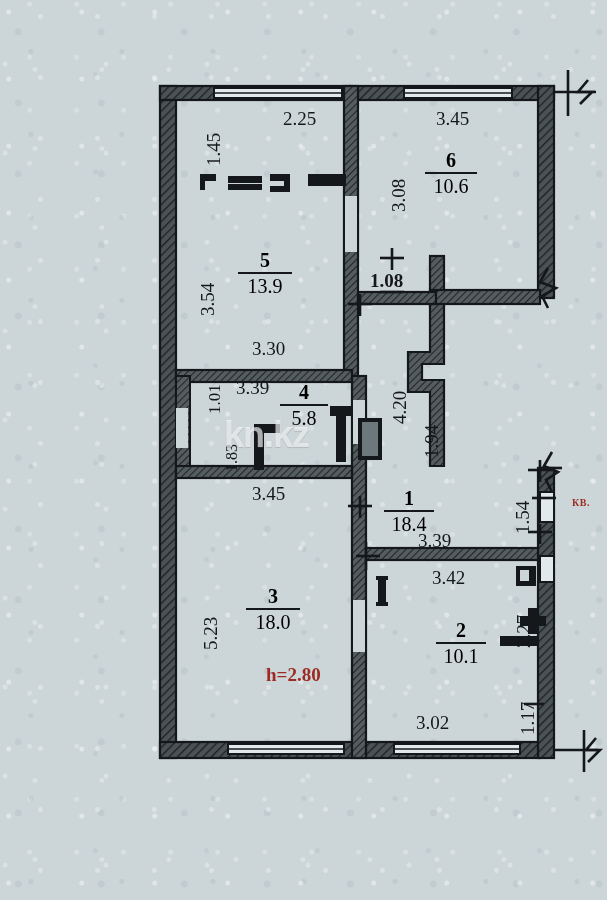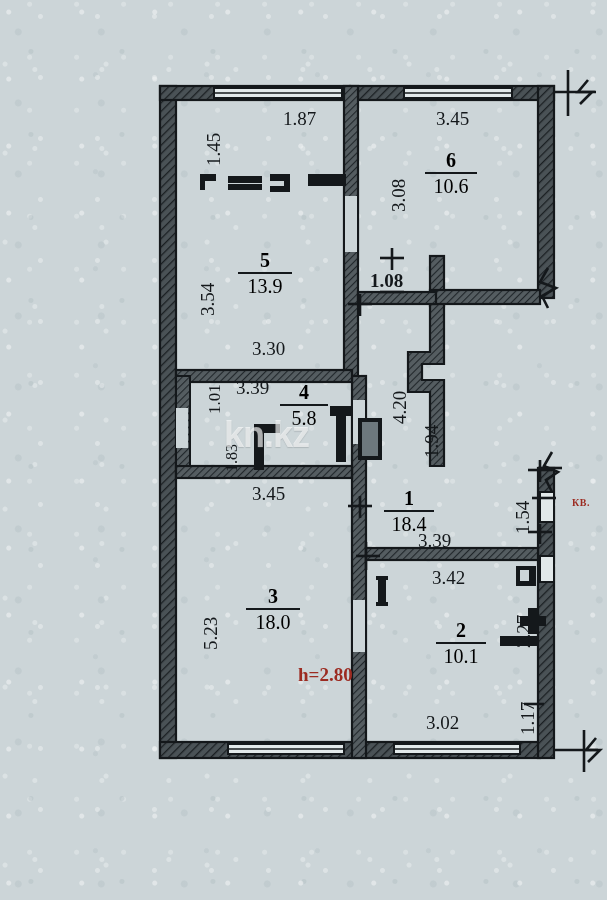--- a/index.html
+++ b/index.html
@@ -200,21 +200,21 @@
       <line x1="554" y1="750" x2="598" y2="750"></line>
       <line x1="584" y1="730" x2="584" y2="772"></line>
       <path d="M596 738 L586 750 L600 750 L588 762"></path>
 
       <line x1="532" y1="498" x2="556" y2="498"></line>
     </g>
   </svg>
 
   <div class="lbl dim dim-v" style="left:204px;top:166px;">1.45</div>
 
-  <div class="lbl dim" style="left:283px;top:109px;">1.87</div>
+  <div class="lbl dim" style="left:283px;top:109px;">2.25</div>
 
   <div class="lbl dim" style="left:436px;top:109px;">3.45</div>
 
   <div class="lbl dim dim-v" style="left:389px;top:212px;">3.08</div>
 
   <div class="rbox" style="left:418px;top:150px;width:66px;">
     <div class="n">6</div>
     <div class="bar" style="width:52px;"></div>
     <div class="a">10.6</div>
   </div>
@@ -265,27 +265,27 @@
   <div class="lbl dim dim-v" style="left:514px;top:648px;">2.27</div>
 
   <div class="lbl dim dim-v" style="left:518px;top:735px;">1.17</div>
 
   <div class="rbox" style="left:430px;top:620px;width:62px;">
     <div class="n">2</div>
     <div class="bar" style="width:50px;"></div>
     <div class="a">10.1</div>
   </div>
 
-  <div class="lbl dim" style="left:426px;top:713px;">3.02</div>
+  <div class="lbl dim" style="left:416px;top:713px;">3.02</div>
 
   <div class="lbl dim dim-v" style="left:201px;top:650px;">5.23</div>
 
   <div class="rbox" style="left:240px;top:586px;width:66px;">
     <div class="n">3</div>
     <div class="bar" style="width:54px;"></div>
     <div class="a">18.0</div>
   </div>
 
-  <div class="lbl height-note" style="left:266px;top:665px;margin-left:32px;">h=2.80</div>
+  <div class="lbl height-note" style="left:266px;top:665px;">h=2.80</div>
 
   <div id="watermark">kn.kz</div>
 
 </div>
 
 </body></html>

